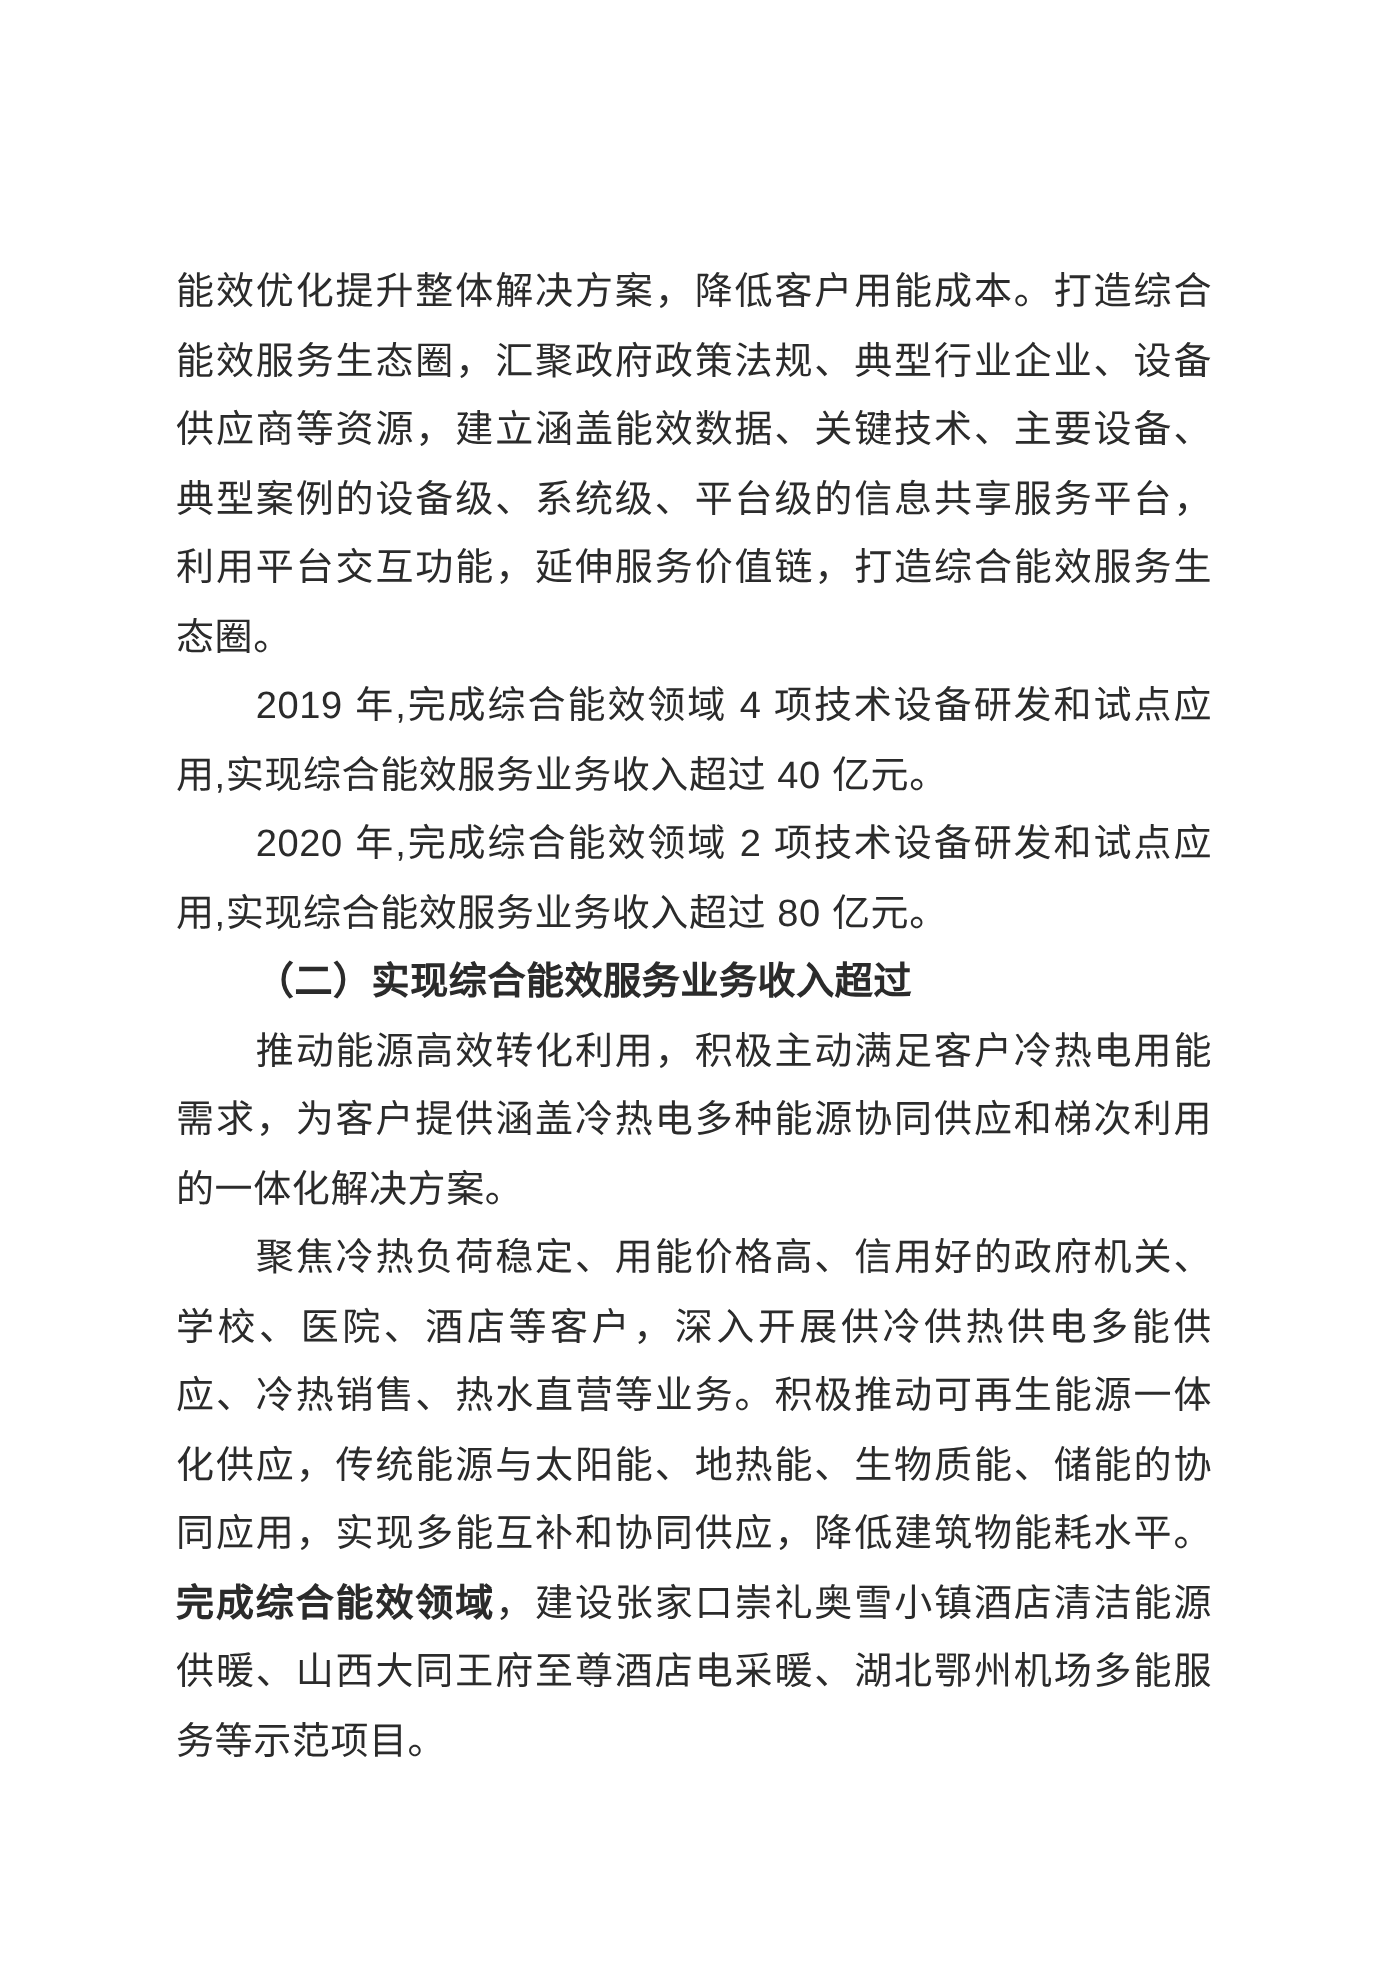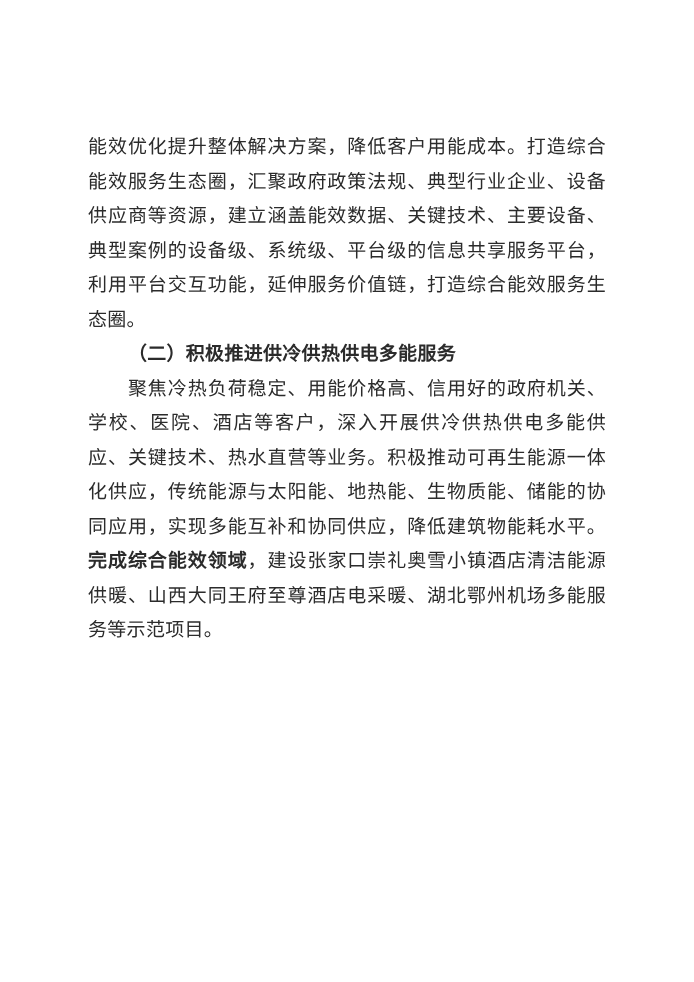--- a/index.html
+++ b/index.html
@@ -39,16 +39,19 @@
   .run.bold {
     font-weight: bold;
   }
 </style>
 </head>
 <body>
 
 <div class="page">
   <div class="doc" id="doc-body" style="color: rgb(43, 43, 43);">
       <p class="para"><span class="run">能效优化提升整体解决方案，降低客户用能成本。打造综合能效服务生态圈，汇聚政府政策法规、典型行业企业、设备供应商等资源，建立涵盖能效数据、关键技术、主要设备、典型案例的设备级、系统级、平台级的信息共享服务平台，利用平台交互功能，延伸服务价值链，打造综合能效服务生态圈。</span></p>
-      <p class="para heading indent"><span class="run bold">（二）积极推进供冷供热供电多能服务</span></p>
-      <p class="para indent"><span class="run">聚焦冷热负荷稳定、用能价格高、信用好的政府机关、学校、医院、酒店等客户，深入开展供冷供热供电多能供应、关键技术、热水直营等业务。积极推动可再生能源一体化供应，传统能源与太阳能、地热能、生物质能、储能的协同应用，实现多能互补和协同供应，降低建筑物能耗水平。</span><span class="run bold">完成综合能效领域</span><span class="run">，建设张家口崇礼奥雪小镇酒店清洁能源供暖、山西大同王府至尊酒店电采暖、湖北鄂州机场多能服务等示范项目。</span></p>
+      <p class="para indent"><span class="run">2019 年,完成综合能效领域 4 项技术设备研发和试点应用,实现综合能效服务业务收入超过 40 亿元。</span></p>
+      <p class="para indent"><span class="run">2020 年,完成综合能效领域 2 项技术设备研发和试点应用,实现综合能效服务业务收入超过 80 亿元。</span></p>
+      <p class="para heading indent"><span class="run bold">（二）实现综合能效服务业务收入超过</span></p>
+      <p class="para indent"><span class="run">推动能源高效转化利用，积极主动满足客户冷热电用能需求，为客户提供涵盖冷热电多种能源协同供应和梯次利用的一体化解决方案。</span></p>
+      <p class="para indent"><span class="run">聚焦冷热负荷稳定、用能价格高、信用好的政府机关、学校、医院、酒店等客户，深入开展供冷供热供电多能供应、冷热销售、热水直营等业务。积极推动可再生能源一体化供应，传统能源与太阳能、地热能、生物质能、储能的协同应用，实现多能互补和协同供应，降低建筑物能耗水平。</span><span class="run bold">完成综合能效领域</span><span class="run">，建设张家口崇礼奥雪小镇酒店清洁能源供暖、山西大同王府至尊酒店电采暖、湖北鄂州机场多能服务等示范项目。</span></p>
     </div>
 </div>
 
 </body></html>

